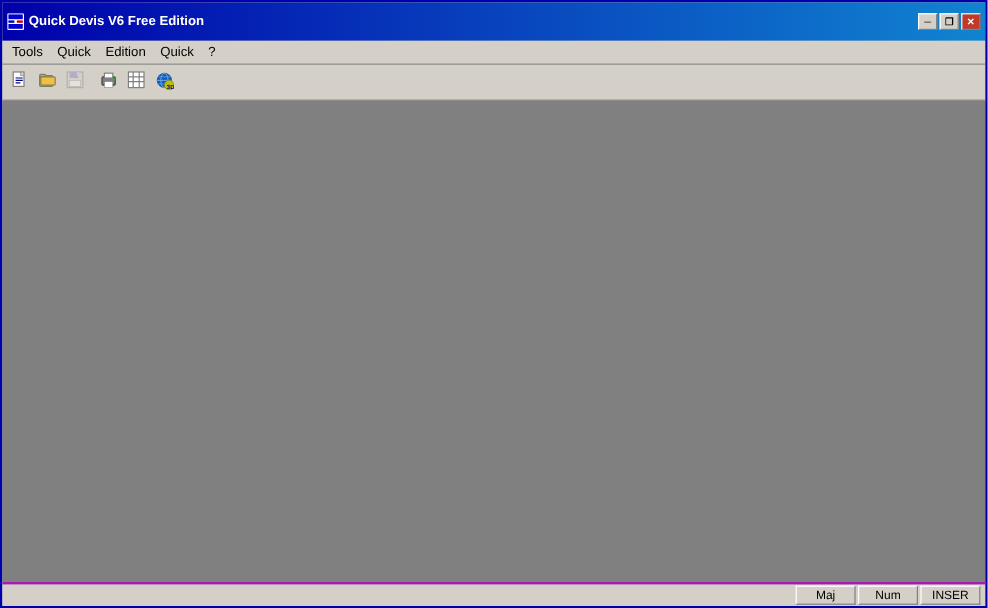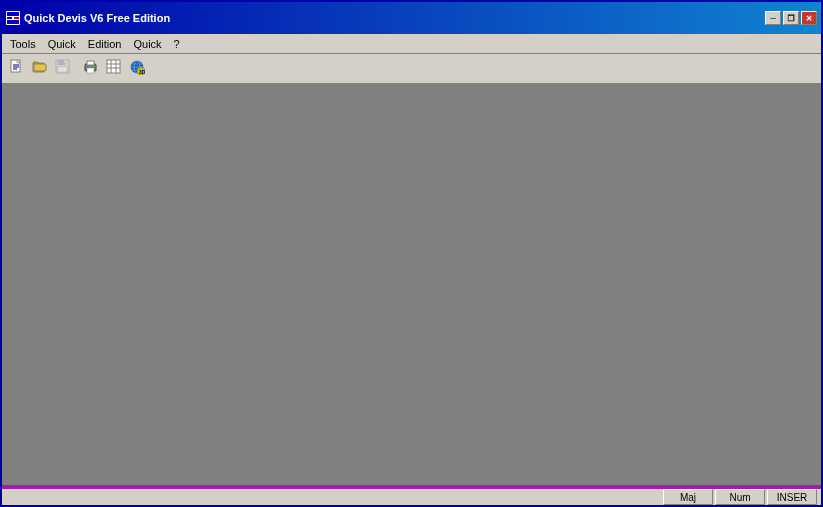--- a/index.html
+++ b/index.html
@@ -136,21 +136,21 @@
     }
 
     
     .status-bar {
       height: 20px;
       background: #d4d0c8;
       display: flex;
       align-items: center;
       justify-content: flex-end;
       padding: 0 4px;
-      border-top: 4px solid #a21caf;
+      border-top: 2px solid #a21caf;
       flex-shrink: 0;
       gap: 2px;
     }
 
     .status-panel {
       height: 16px;
       min-width: 50px;
       border: 1px solid #808080;
       border-top-color: #ffffff;
       border-left-color: #ffffff;

